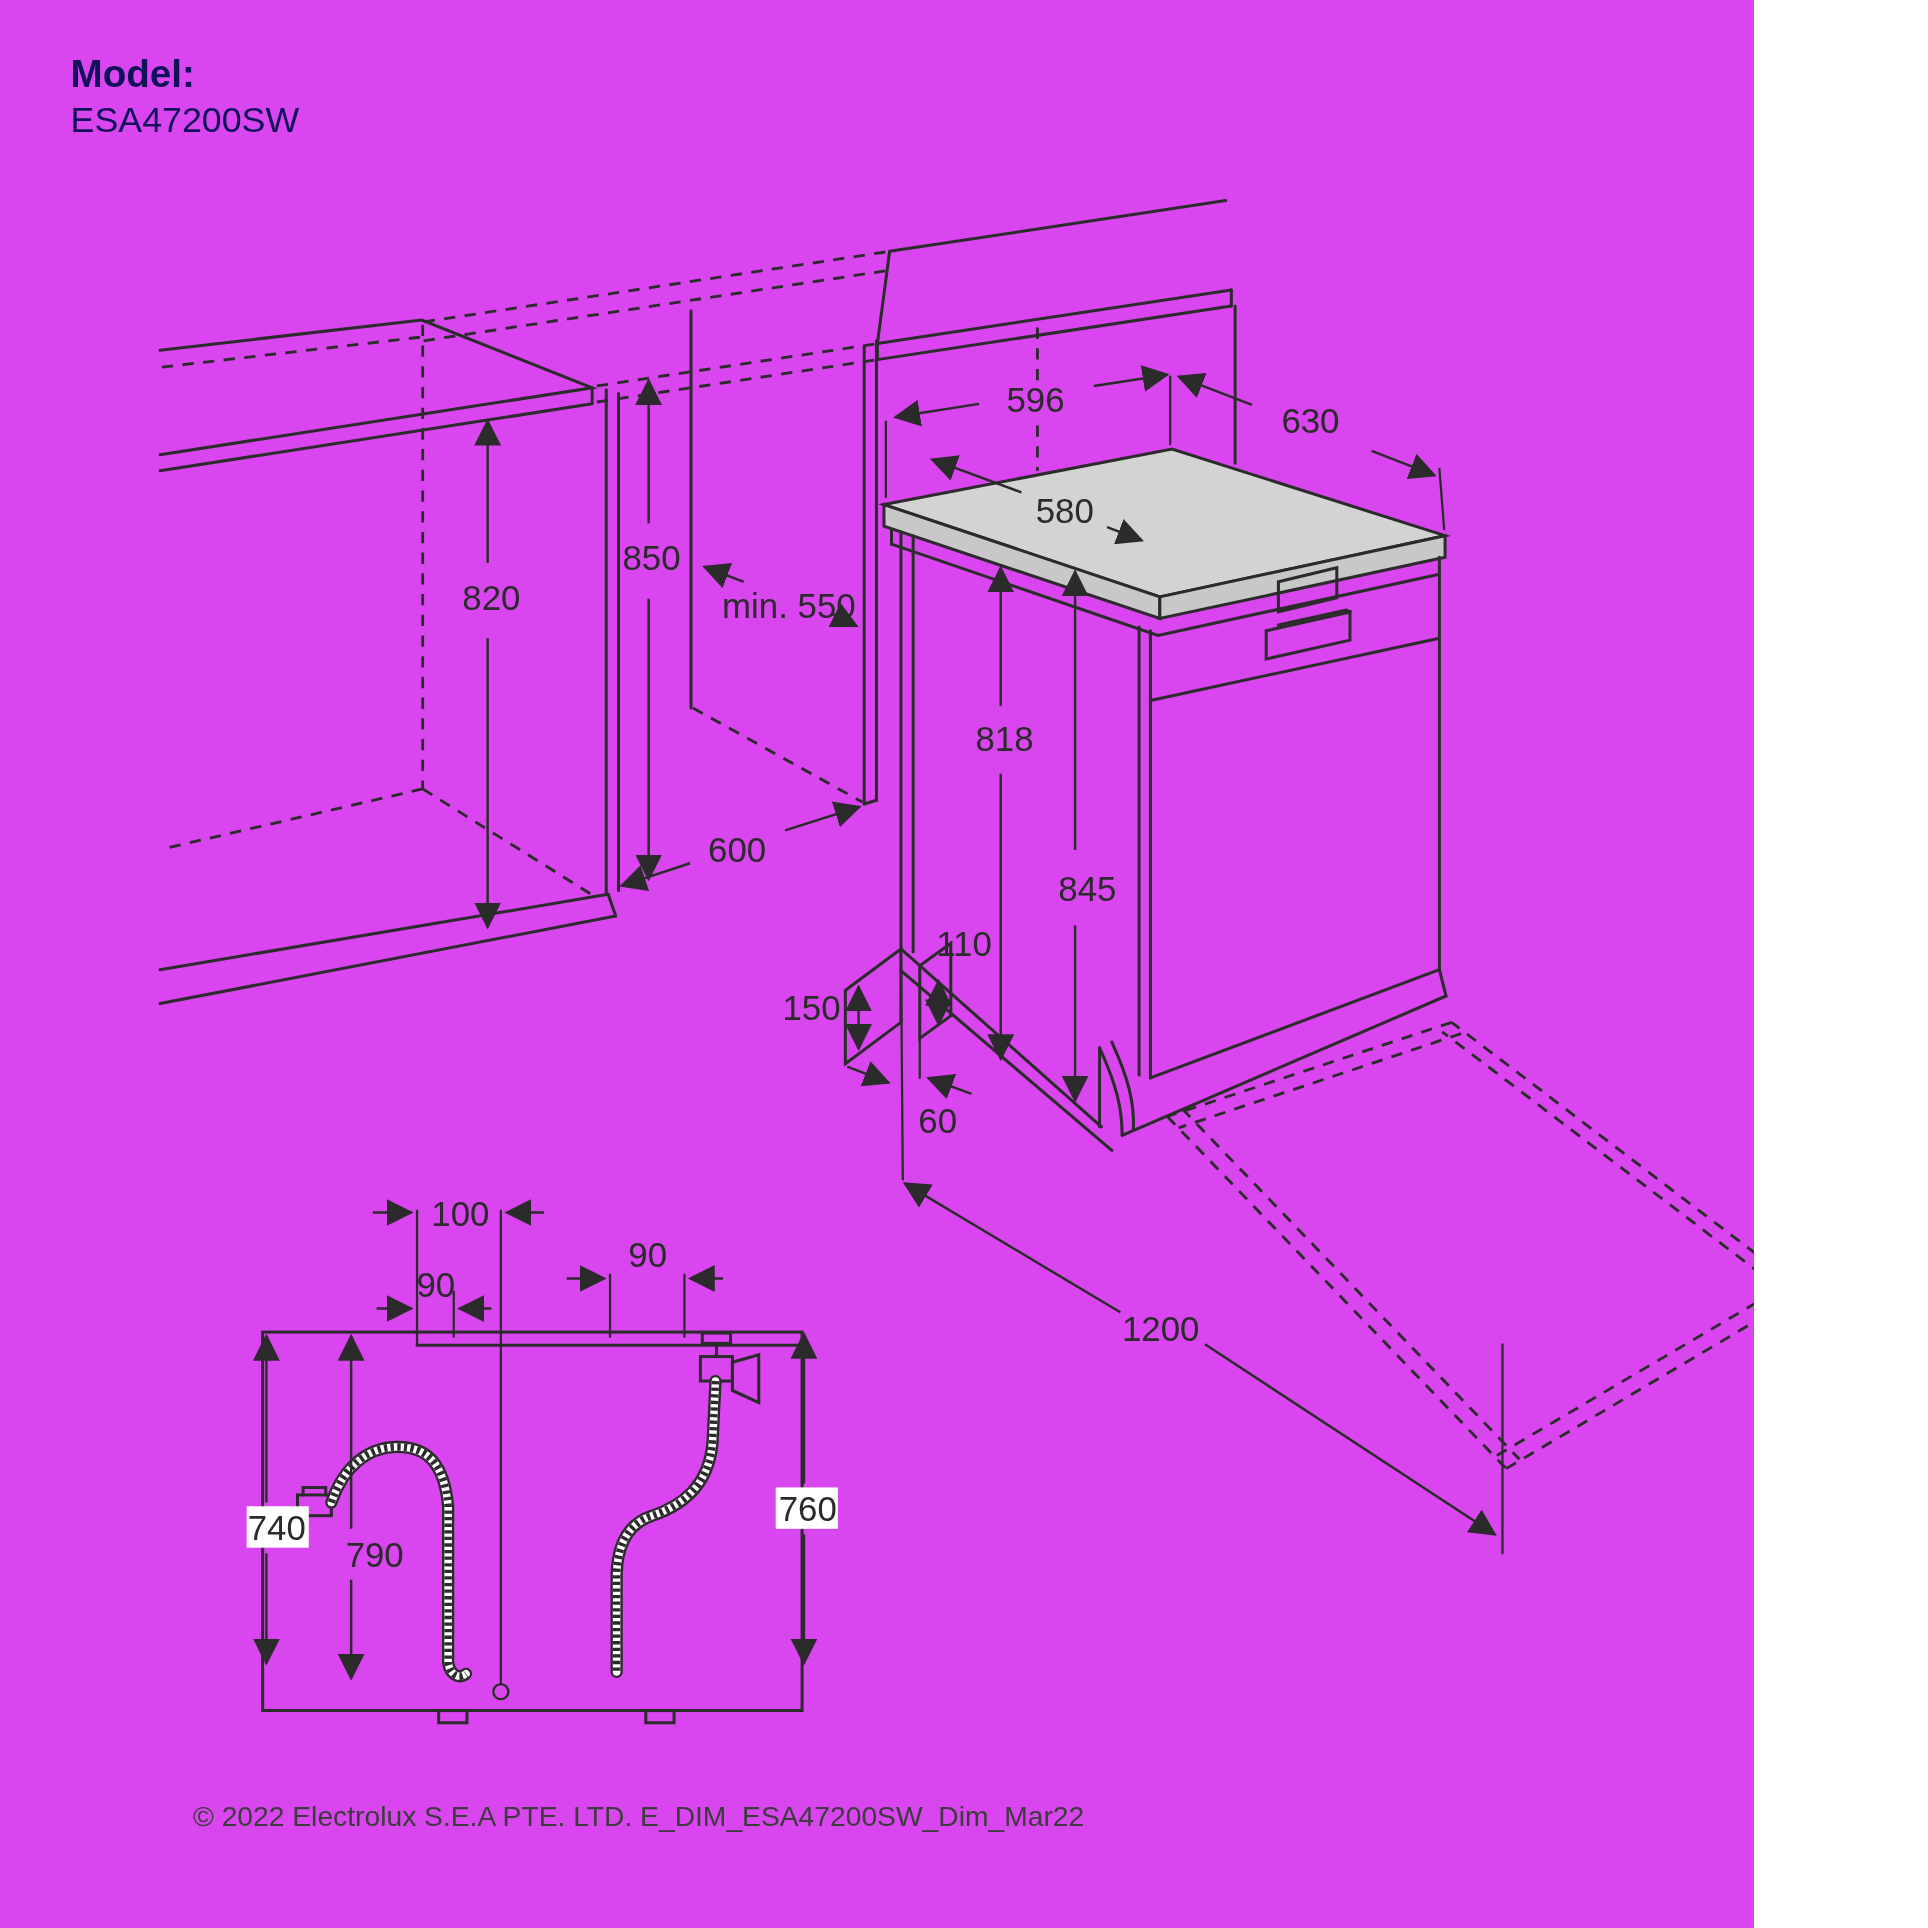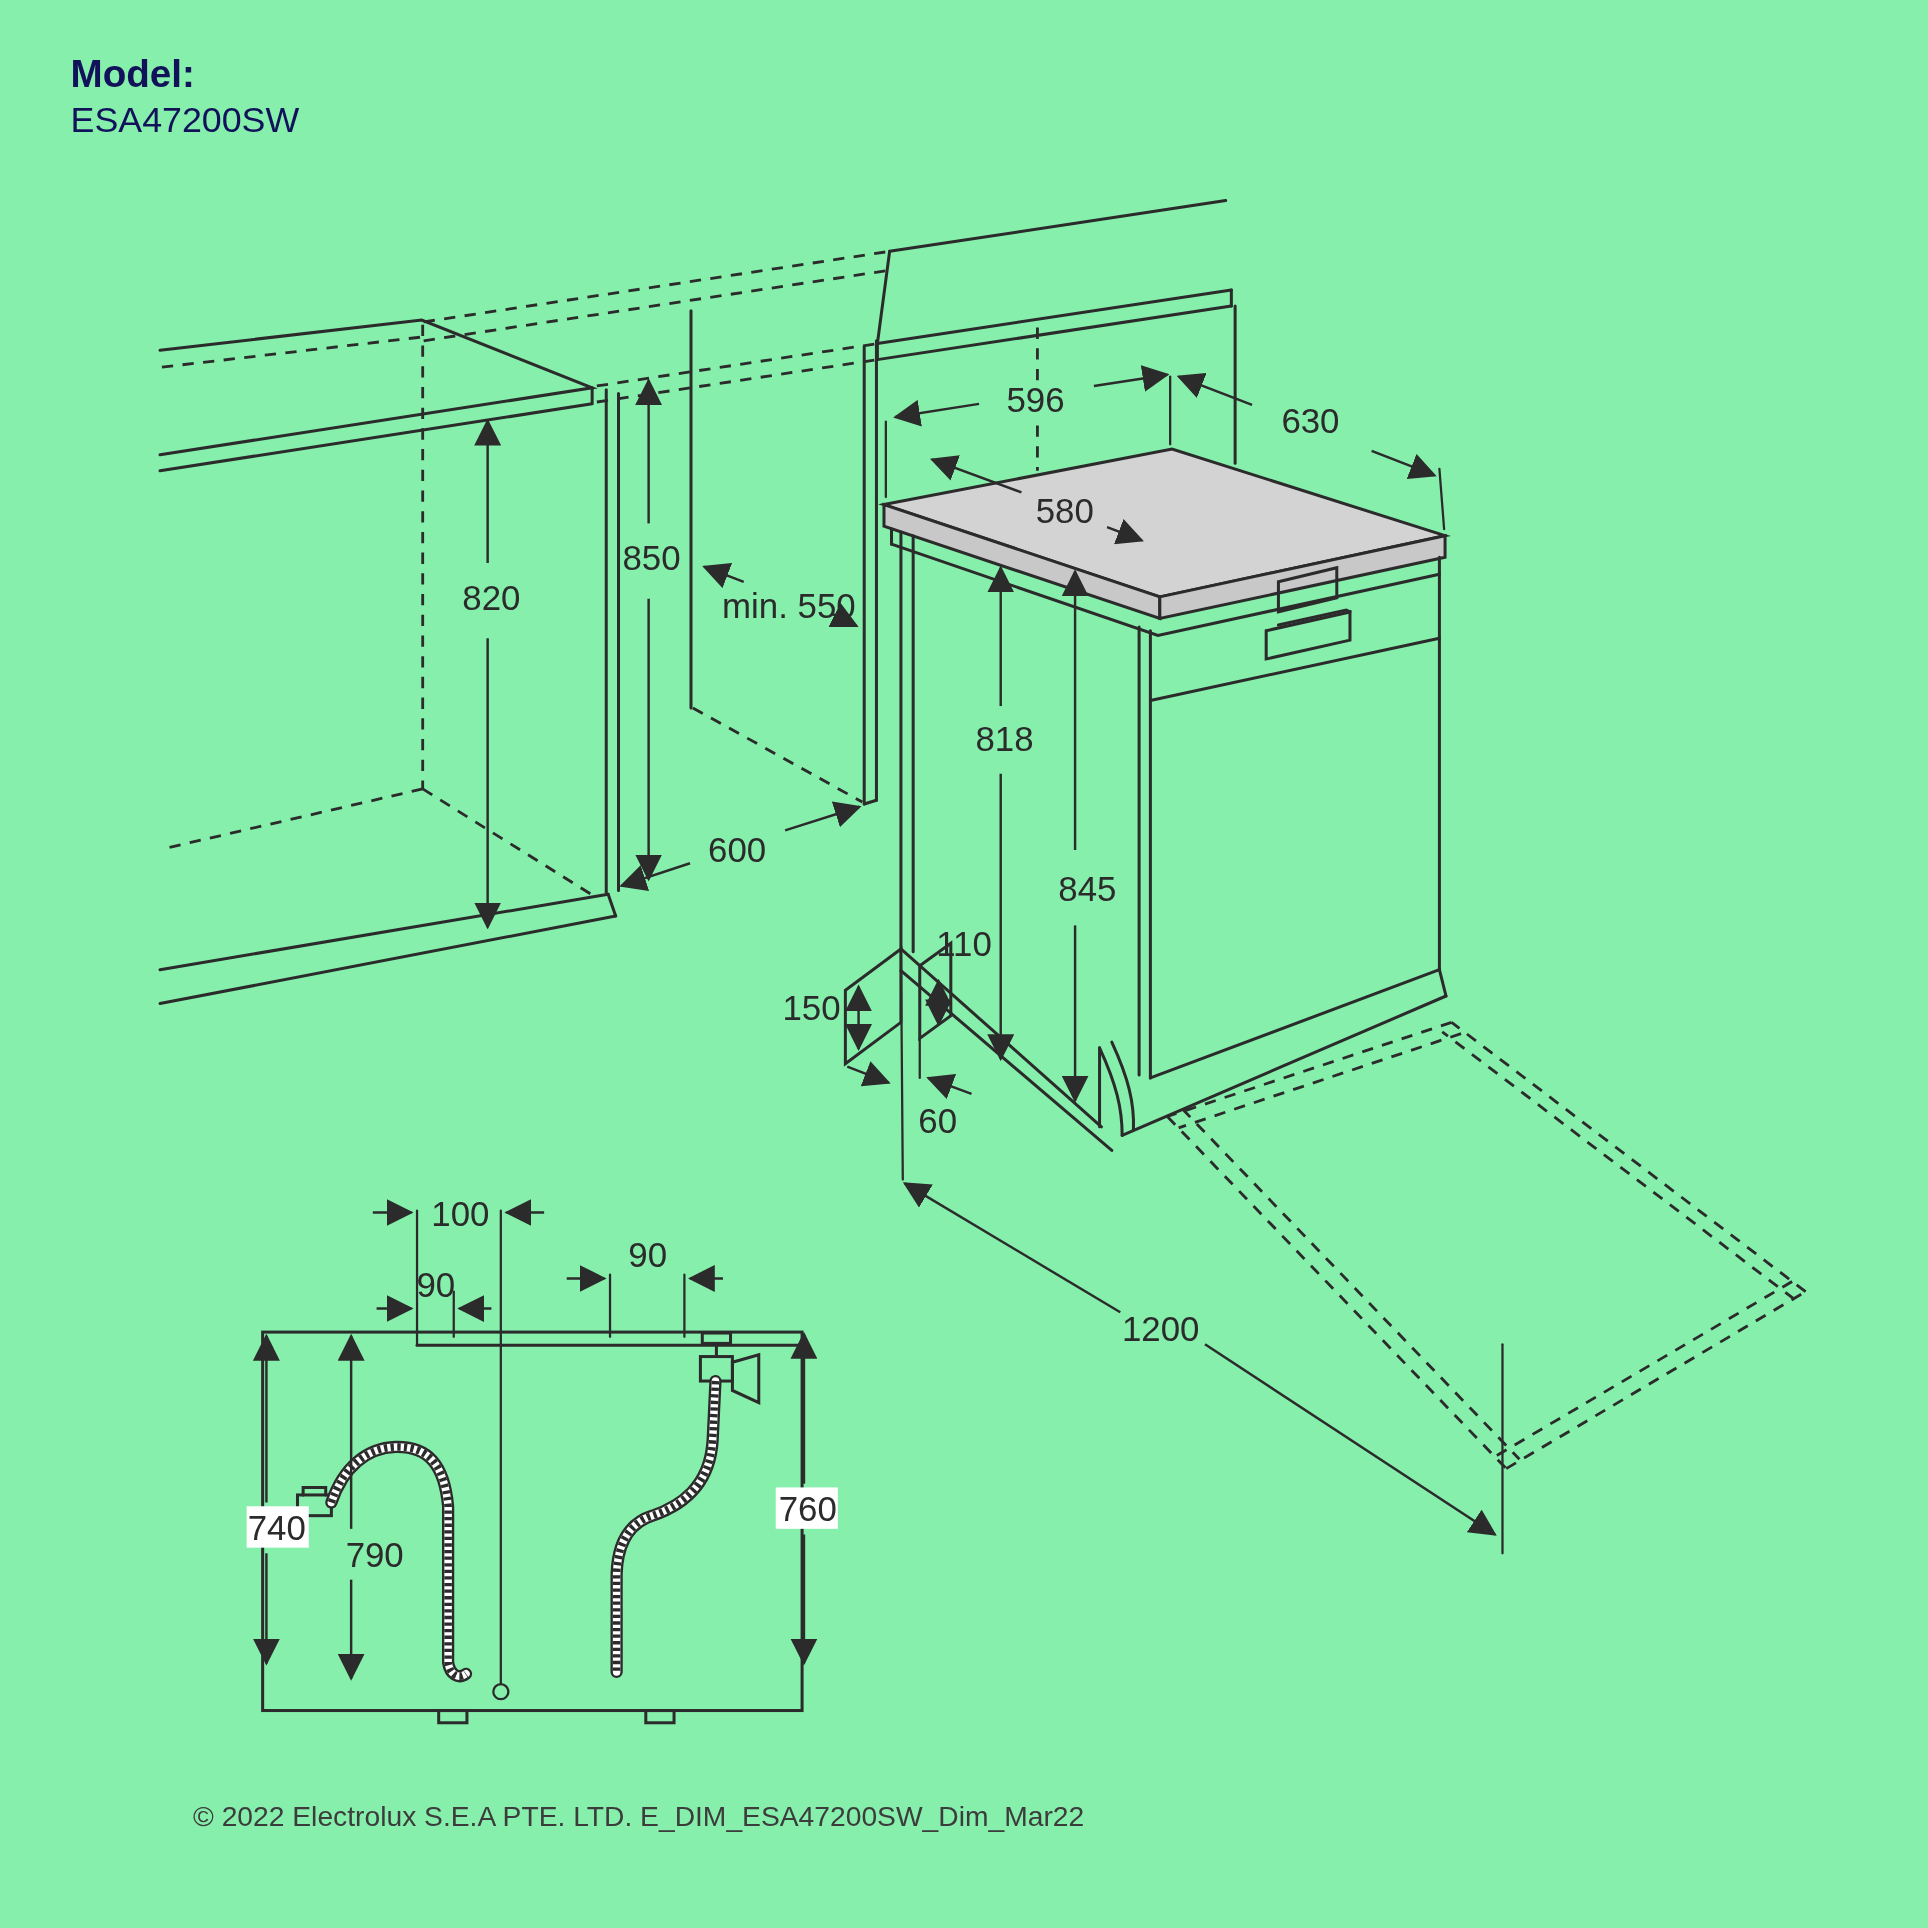--- a/index.html
+++ b/index.html
@@ -1,16 +1,16 @@
 <!DOCTYPE html>
 <html style="font-size:15px"><head>
 <meta charset="utf-8">
 <style>
   html,body{margin:0;padding:0;background:#ffffff;}
-  .page{position:relative;width:1928px;height:1928px;background:#86efac;overflow:hidden;
+  .page{position:relative;width:1754px;height:1928px;background:#d946ef;overflow:hidden;
         font-family:"Liberation Sans", sans-serif;}
   svg{position:absolute;left:0;top:0;}
   .dim{font-family:"Liberation Sans", sans-serif;font-size:37px;fill:#2b2b2b;}
   .hdr1{font-family:"Liberation Sans", sans-serif;font-size:41px;font-weight:bold;fill:#12125a;}
   .hdr2{font-family:"Liberation Sans", sans-serif;font-size:38px;fill:#12125a;}
   .foot{font-family:"Liberation Sans", sans-serif;font-size:30px;fill:#3c3c3c;}
   .ln{stroke:#2b2b2b;stroke-width:3.2;fill:none;stroke-linecap:round;}
   .lnthin{stroke:#2b2b2b;stroke-width:2.4;fill:none;stroke-linecap:round;}
   .dsh{stroke:#2b2b2b;stroke-width:3;fill:none;stroke-dasharray:12 10;stroke-linecap:butt;}
   .dim-ln{stroke:#2b2b2b;stroke-width:2.6;fill:none;}

